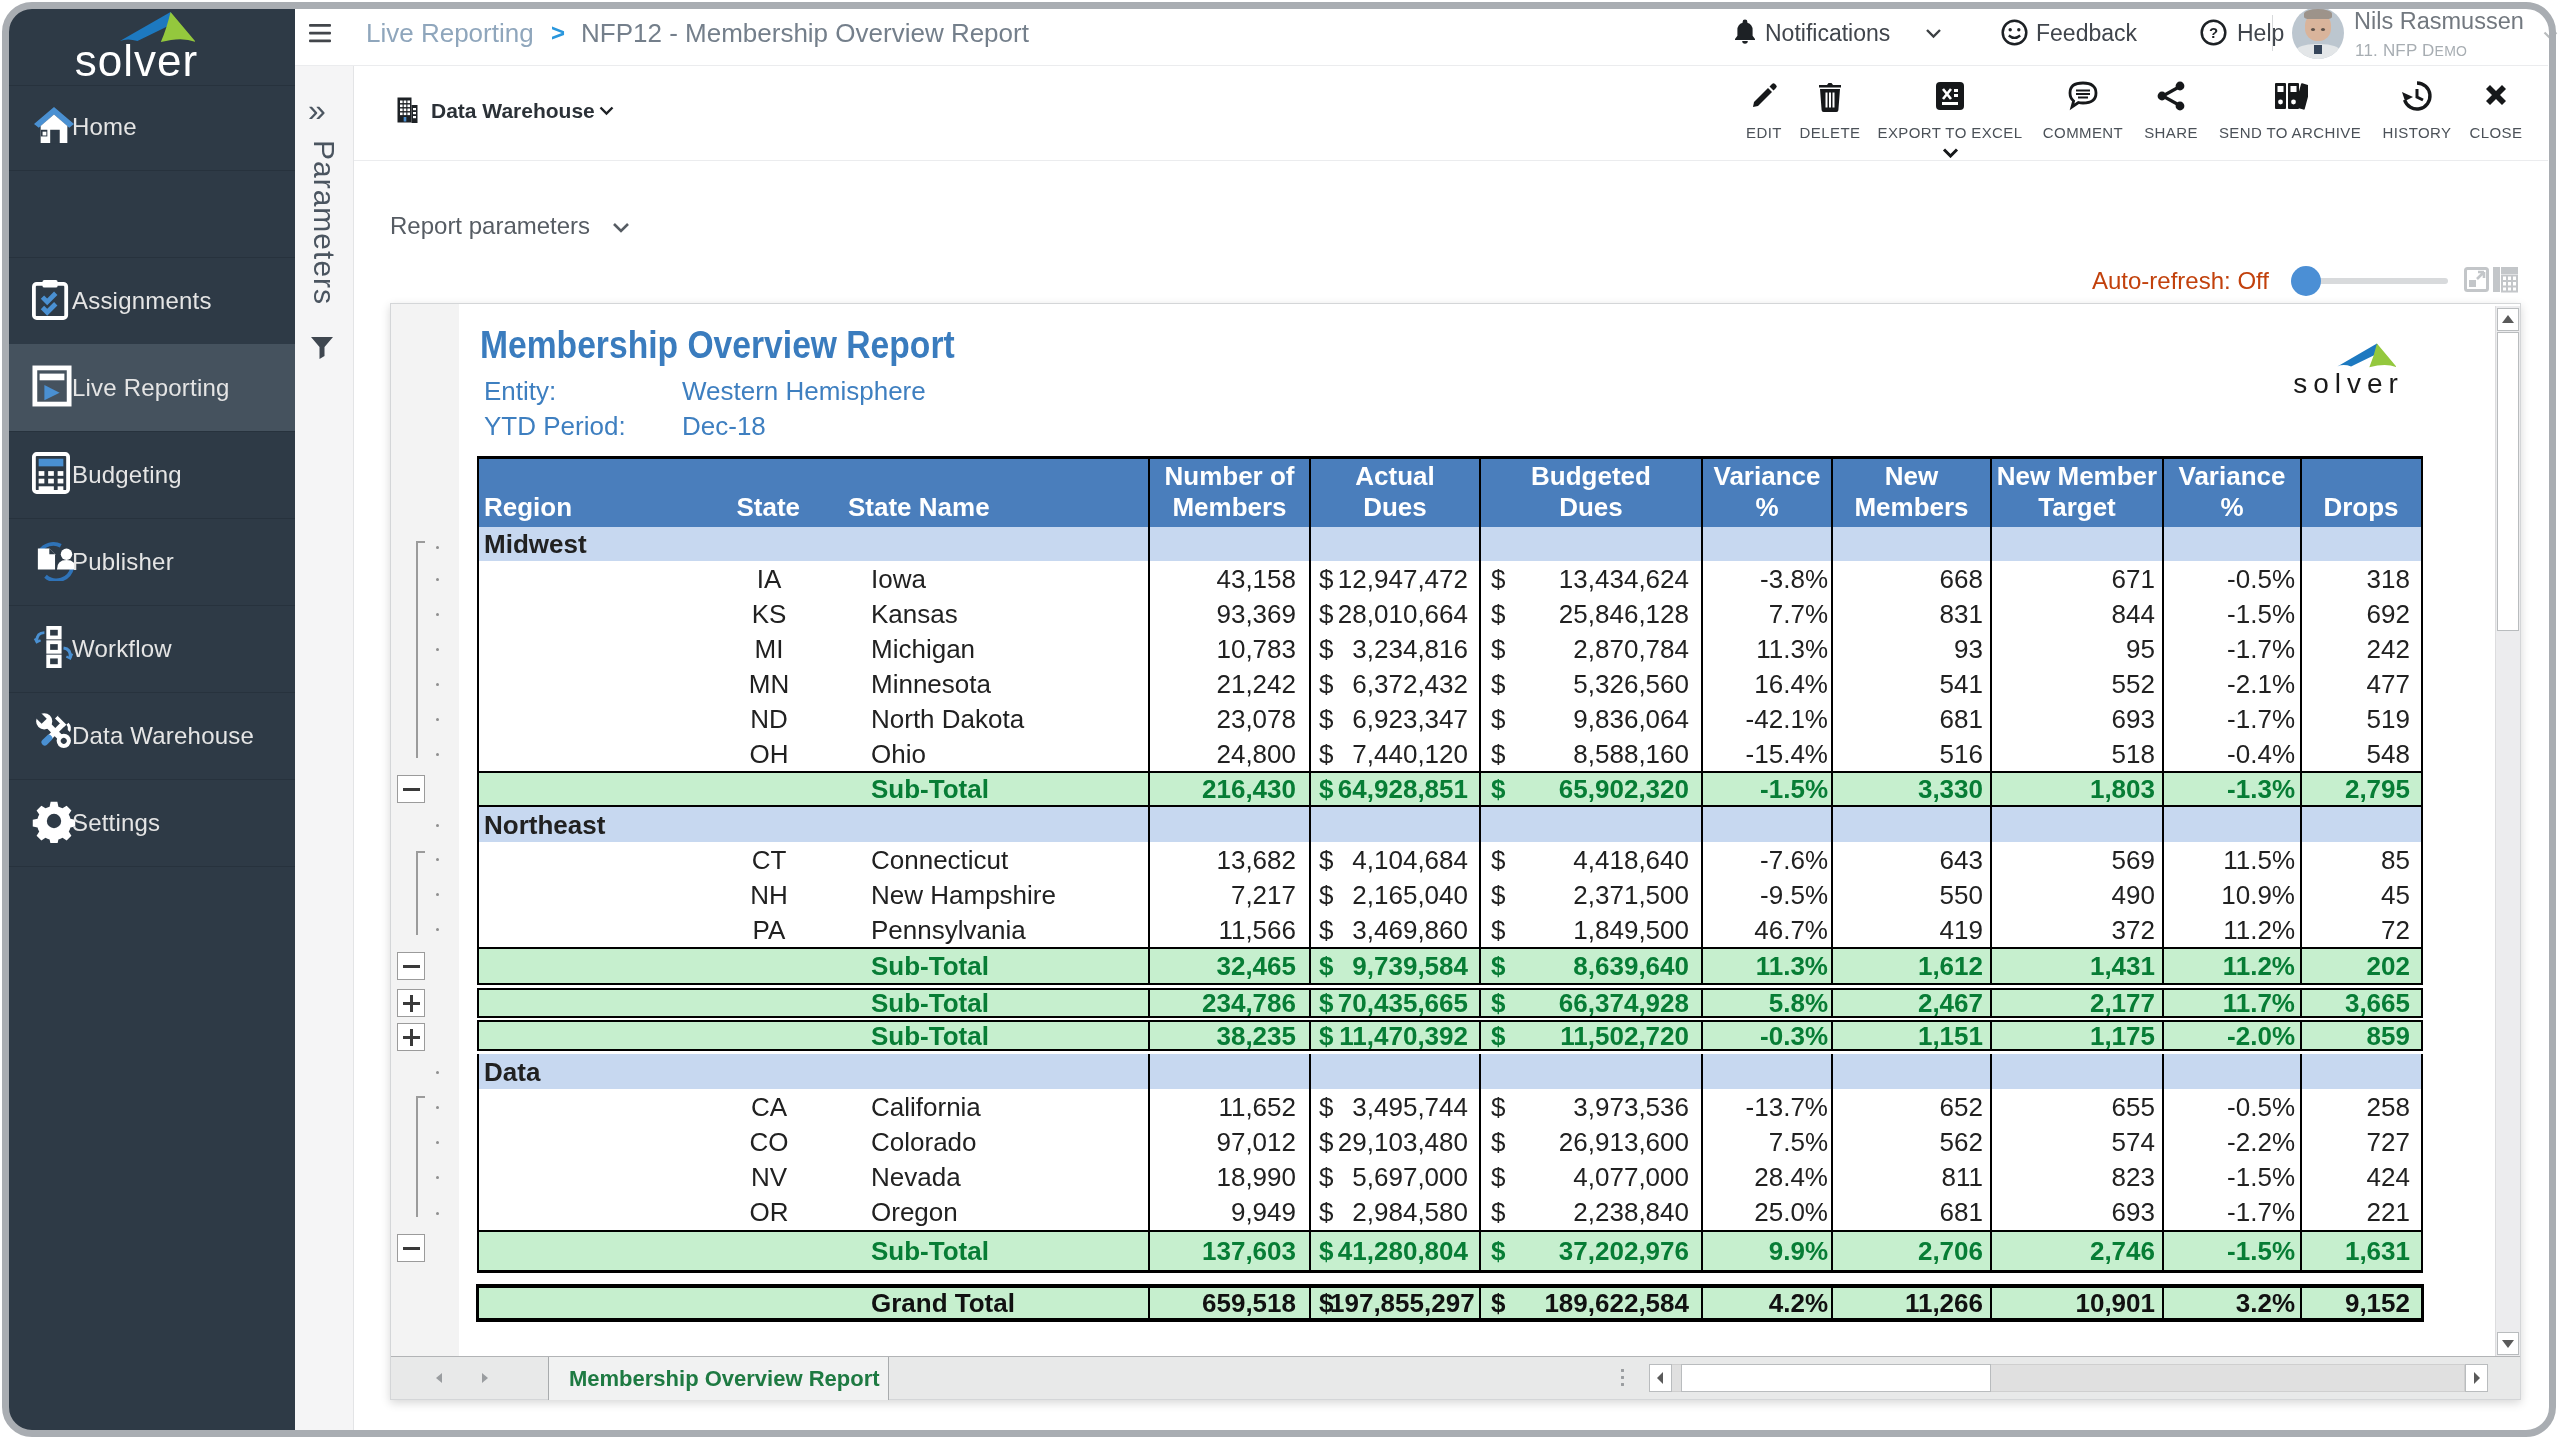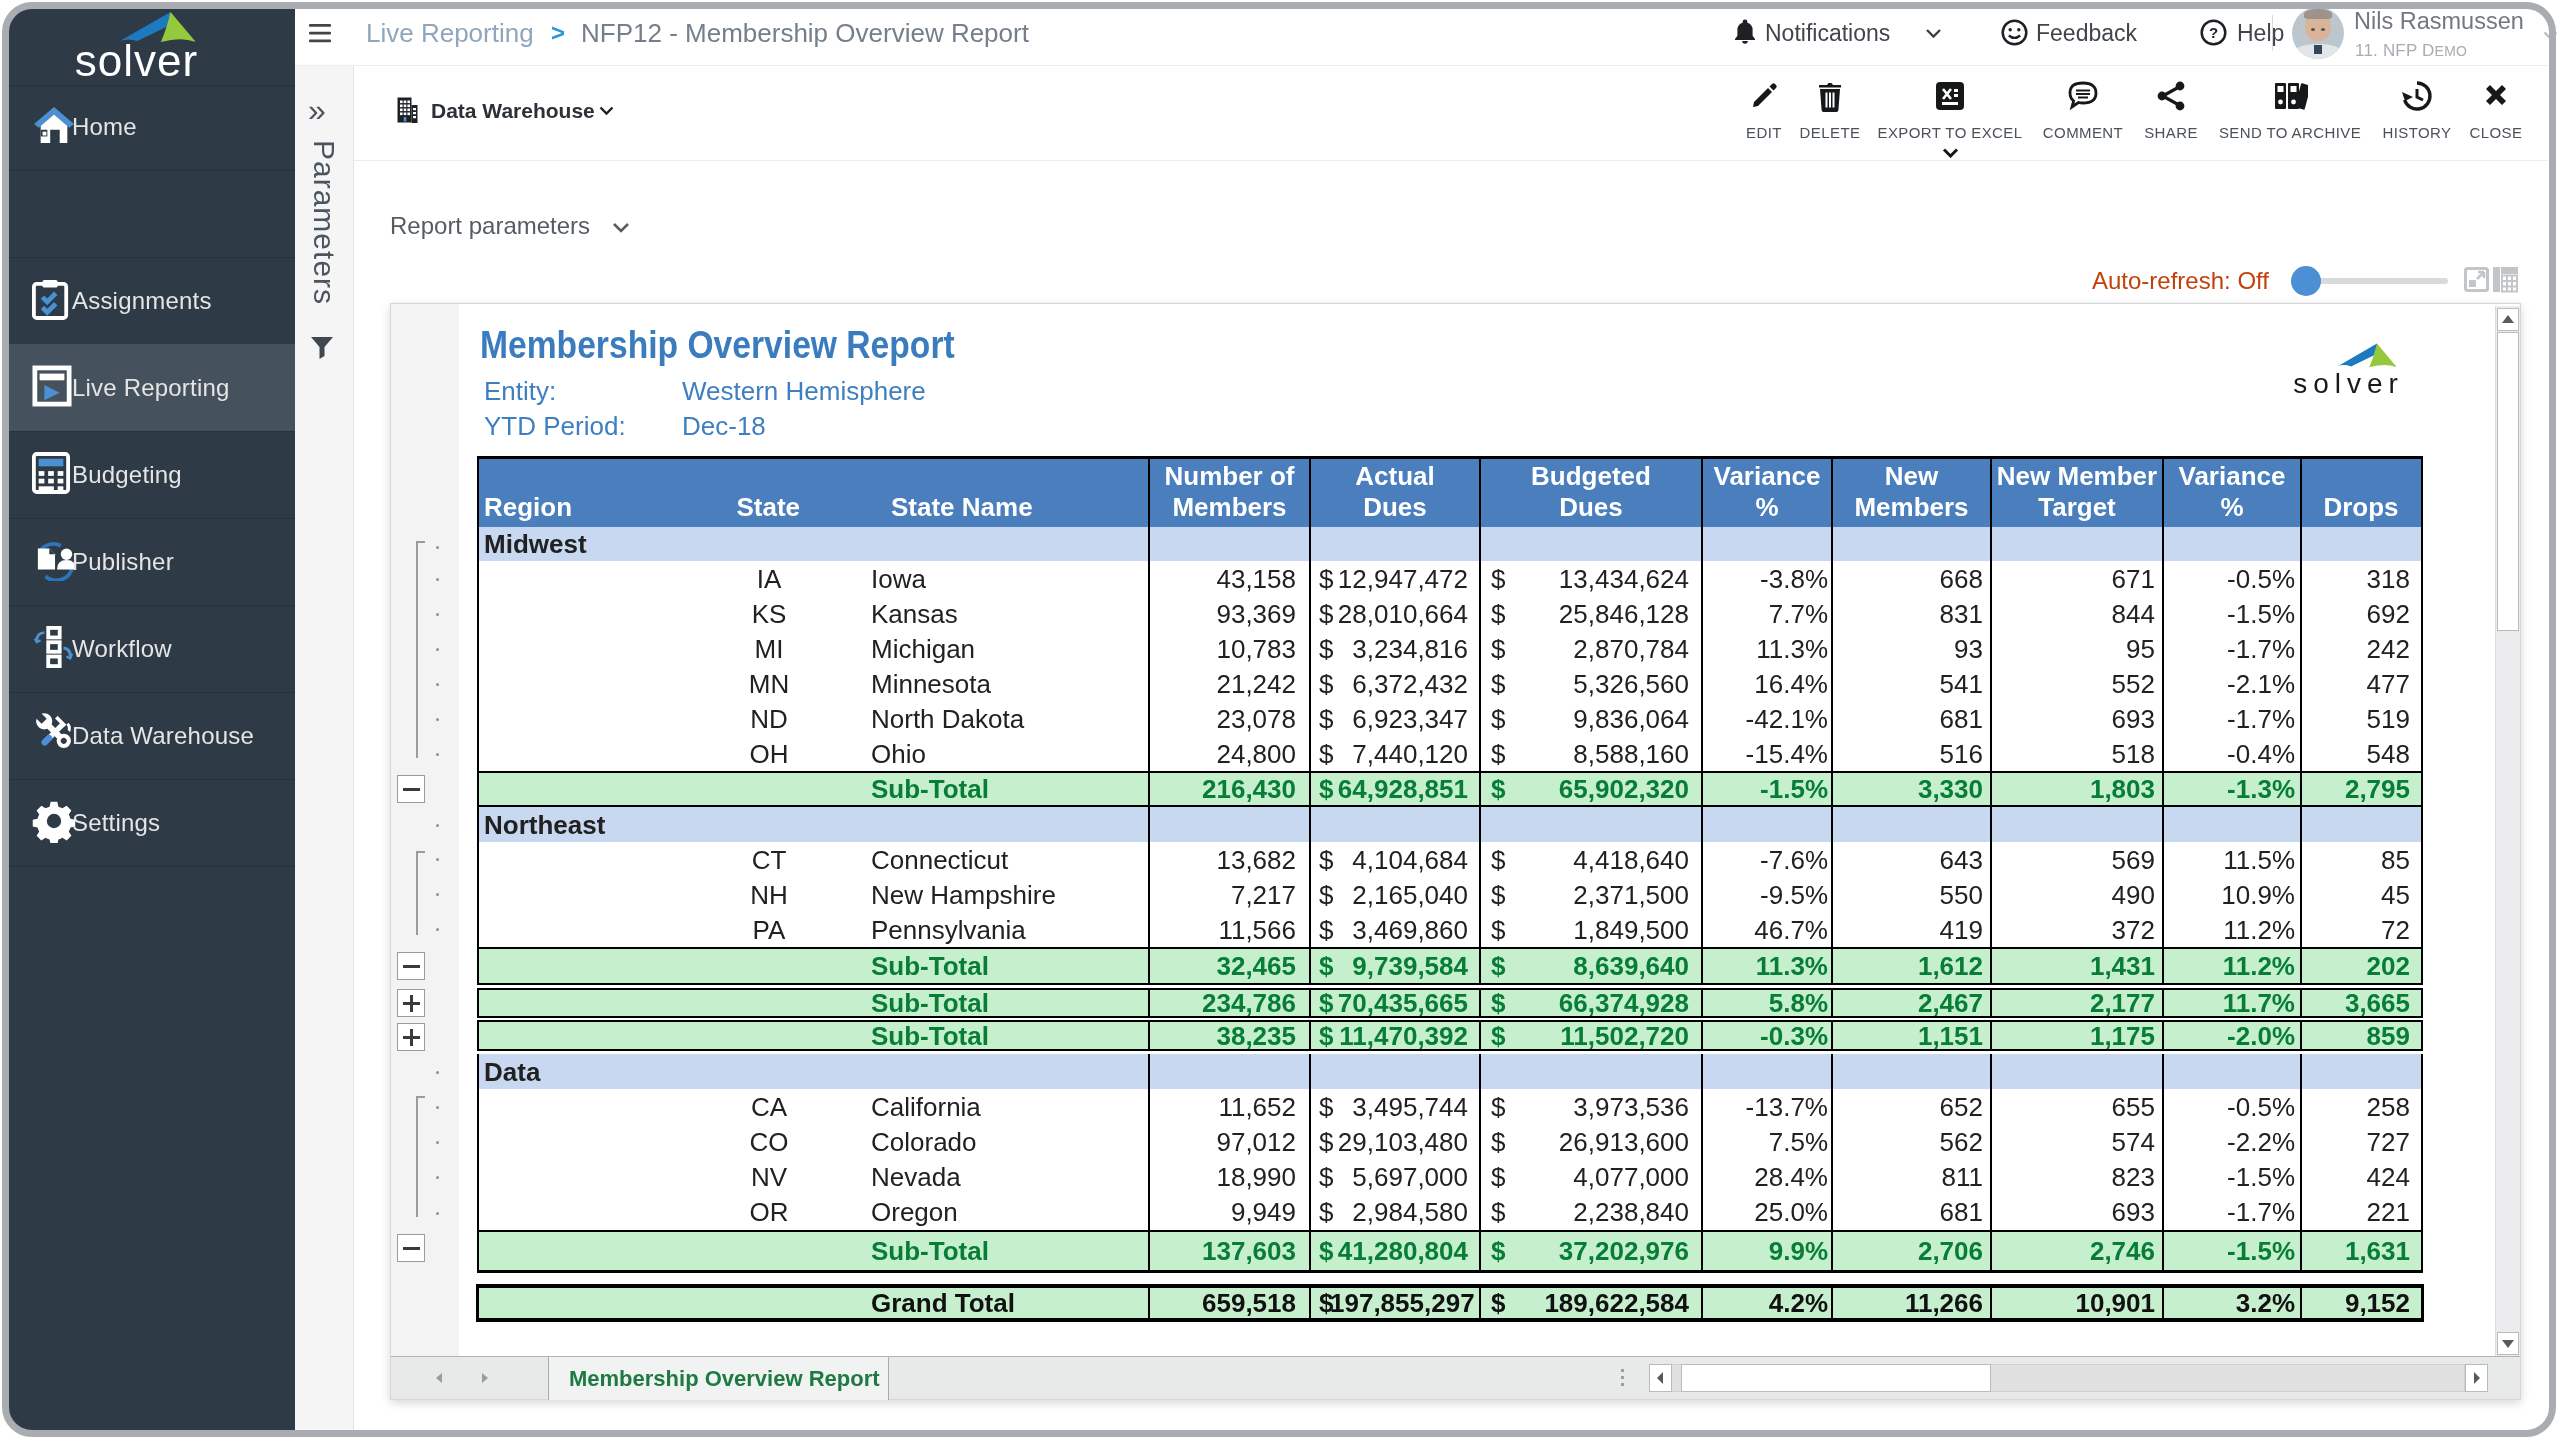--- a/index.html
+++ b/index.html
@@ -408,21 +408,21 @@
 <svg class="abs" style="left:1873px;top:36px" width="64" height="30" viewBox="0 0 84 38">
 <path d="M7 34 L59 4 L64 15 L25 34 Q15 30.5 7 34 Z" fill="#1d79c0"></path>
 <path d="M59 4 L85 35 Q71 29 49 35 Q55 21 59 4 Z" fill="#94c83d"></path>
 </svg>
 <div class="abs" style="left:1833px;top:64px;width:113px;text-align:center;color:#1a1a1a;font-size:28px;letter-spacing:6px">solver</div>
 <div class="tbl">
 <div class="abs" style="left:0px;top:0px;width:1942px;height:3px;background:#000"></div>
         <div class="hdr">
           <span class="hc" style="left:5px;text-align:left">Region</span>
           <span class="hc" style="left:246px;width:75px;text-align:right">State</span>
-          <span class="hc" style="left:412px;text-align:left">State Name</span>
+          <span class="hc" style="left:369px;text-align:left">State Name</span>
           <span class="hc" style="left:670px;width:161px">Number of<br>Members</span>
           <span class="hc" style="left:831px;width:170px">Actual<br>Dues</span>
           <span class="hc" style="left:1001px;width:222px">Budgeted<br>Dues</span>
           <span class="hc" style="left:1223px;width:130px">Variance<br>%</span>
           <span class="hc" style="left:1353px;width:159px">New<br>Members</span>
           <span class="hc" style="left:1512px;width:172px">New Member<br>Target</span>
           <span class="hc" style="left:1684px;width:138px">Variance<br>%</span>
           <span class="hc" style="left:1822px;width:120px">Drops</span>
         </div>
         <div class="row bbg" style="top:71px;height:34px">

